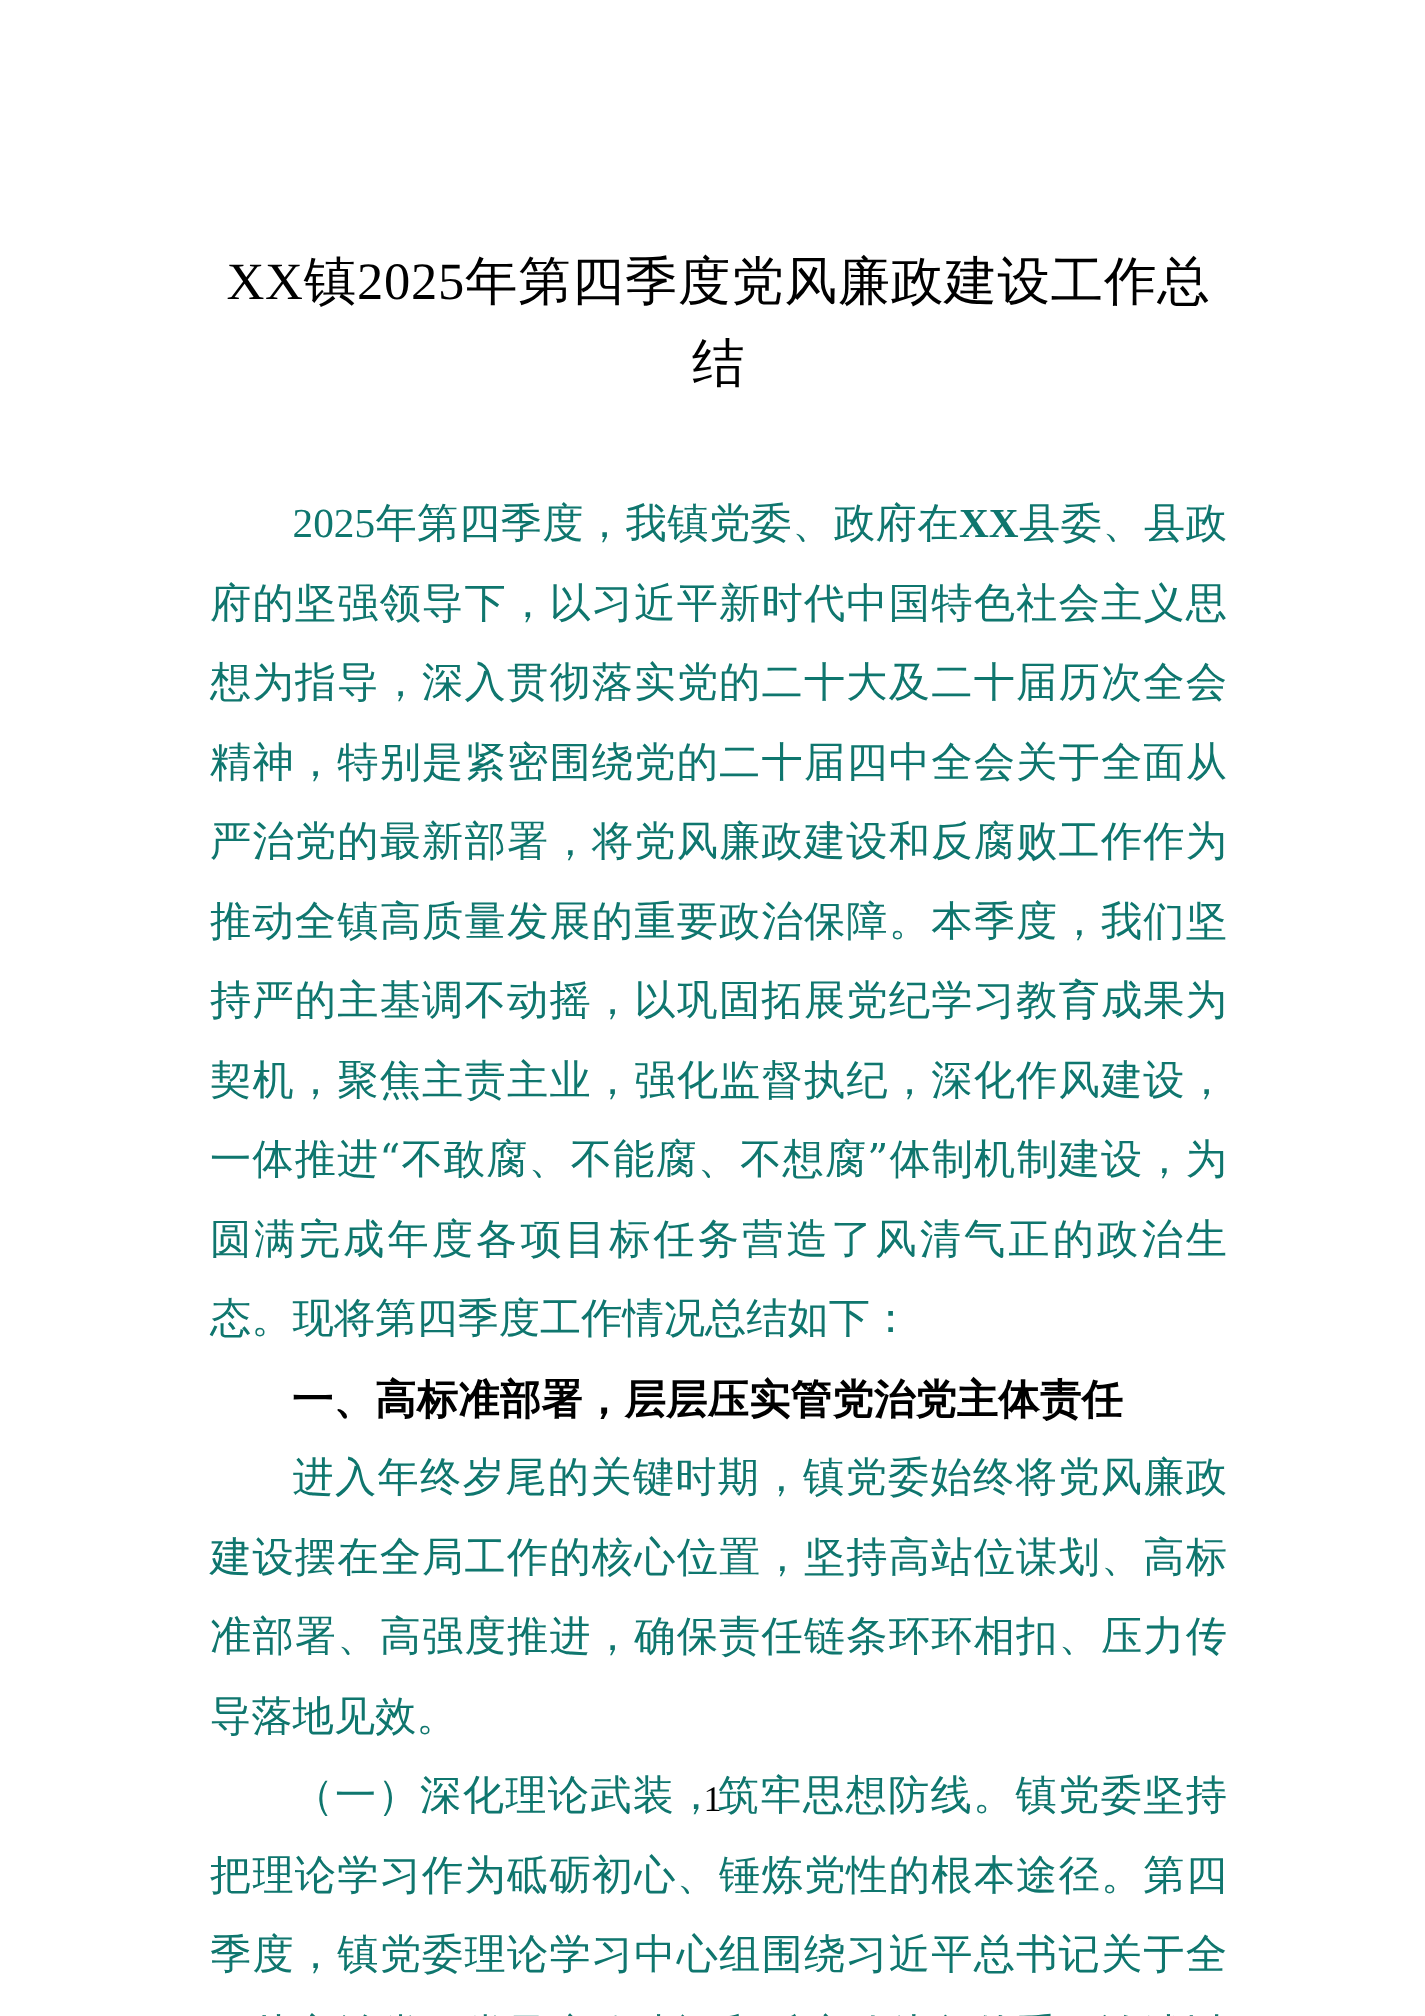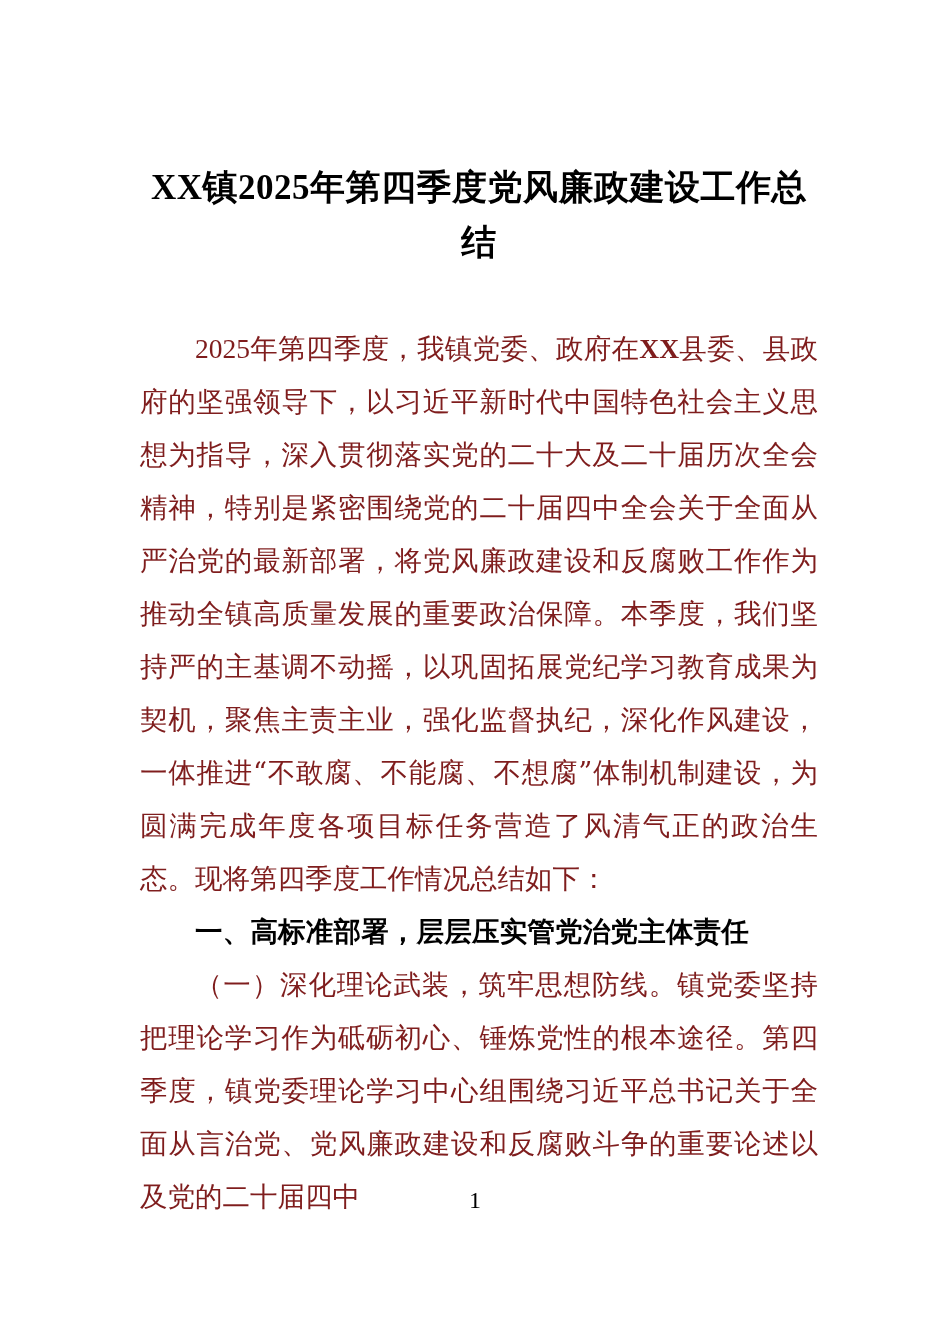--- a/index.html
+++ b/index.html
@@ -29,38 +29,38 @@
     left: 140px;
     top: 0;
     width: 678px;
   }
 
   
   .doc-title {
     margin: 0;
     padding-top: 160px;
     font-family: "Liberation Serif", "DejaVu Serif", serif;
-    font-weight: bold;
+    font-weight: normal;
     font-size: 35px;
     line-height: 55px;
     text-align: center;
     letter-spacing: 0.5px;
     color: #000000;
   }
 
   
   .para {
     margin: 0;
     font-family: "DejaVu Serif", "Liberation Serif", serif;
     font-size: 27.5px;
     line-height: 53px;
     text-align: justify;
     text-justify: inter-ideograph;
     text-indent: 2em;
-    color: #7f1d1d;
+    color: #0f766e;
     font-weight: 400;
   }
 
   .para.first {
     margin-top: 52px;
   }
 
   .para b,
   .para .bold-latin {
     font-family: "Liberation Serif", "DejaVu Serif", serif;
@@ -104,20 +104,21 @@
 <div class="page">
 
   <div class="content">
 
     <h1 class="doc-title">XX镇2025年第四季度党风廉政建设工作总结</h1>
 
     <p class="para first"><span class="num">2025</span>年第四季度，我镇党委、政府在<b class="bold-latin">XX</b>县委、县政府的坚强领导下，以习近平新时代中国特色社会主义思想为指导，深入贯彻落实党的二十大及二十届历次全会精神，特别是紧密围绕党的二十届四中全会关于全面从严治党的最新部署，将党风廉政建设和反腐败工作作为推动全镇高质量发展的重要政治保障。本季度，我们坚持严的主基调不动摇，以巩固拓展党纪学习教育成果为契机，聚焦主责主业，强化监督执纪，深化作风建设，一体推进“不敢腐、不能腐、不想腐”体制机制建设，为圆满完成年度各项目标任务营造了风清气正的政治生态。现将第四季度工作情况总结如下：</p>
 
     <h2 class="section-heading">一、高标准部署，层层压实管党治党主体责任</h2>
 
+    <p class="para">进入年终岁尾的关键时期，镇党委始终将党风廉政建设摆在全局工作的核心位置，坚持高站位谋划、高标准部署、高强度推进，确保责任链条环环相扣、压力传导落地见效。</p>
 
     <p class="para">（一）深化理论武装，筑牢思想防线。镇党委坚持把理论学习作为砥砺初心、锤炼党性的根本途径。第四季度，镇党委理论学习中心组围绕习近平总书记关于全面从言治党、党风廉政建设和反腐败斗争的重要论述以及党的二十届四中</p>
 
   </div>
 
   <div class="page-number">1</div>
 
 </div>
 
 </body></html>

